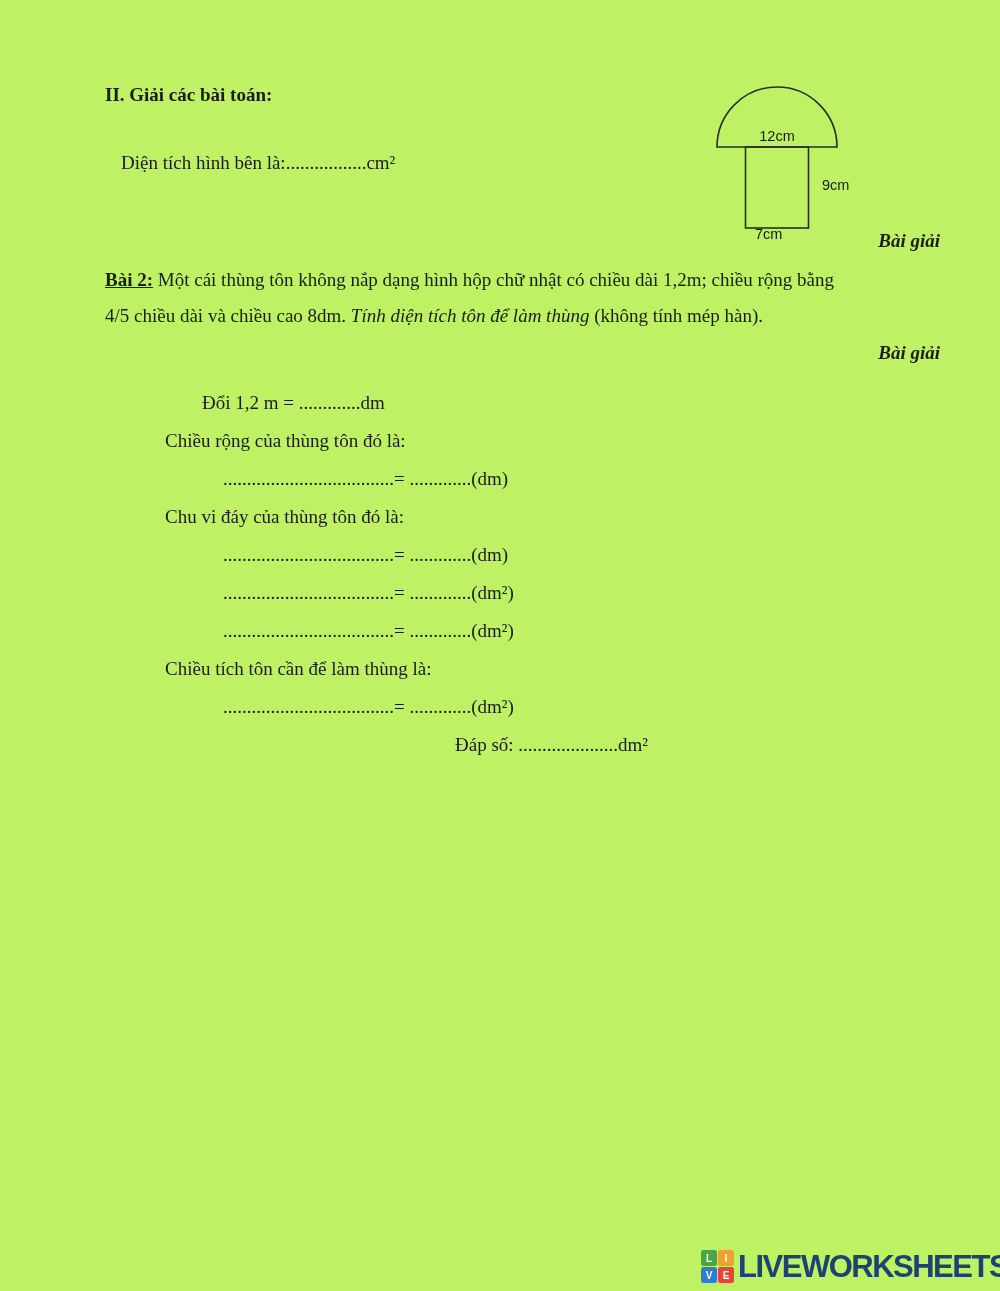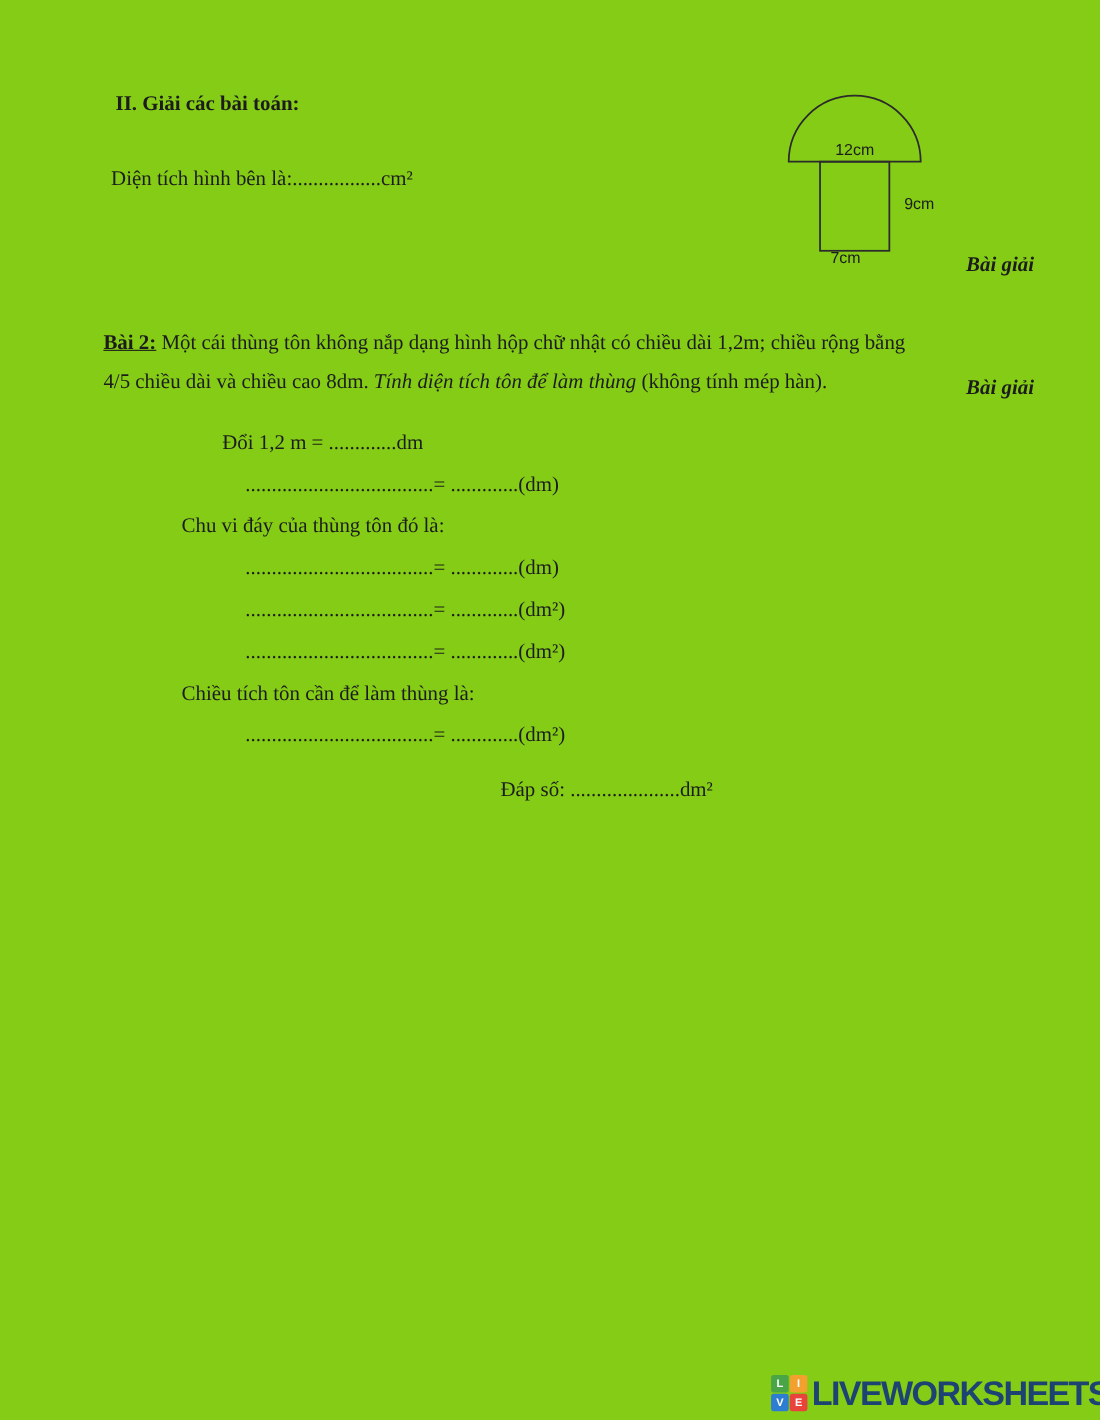--- a/index.html
+++ b/index.html
@@ -1,56 +1,56 @@
 <!DOCTYPE html>
 <html><head>
 <meta charset="utf-8">
 <style>
   html,body { margin:0; padding:0; background:#ffffff; }
   .page {
     position:relative;
     width:1000px;
     height:1291px;
-    background:#84cc16;
+    background:#bef264;
     font-family:"Liberation Serif","DejaVu Serif",serif;
     font-size:19px;
     color:#1c1c1c;
     overflow:hidden;
   }
   .abs { position:absolute; }
 
   #section-title { left:105px; top:84px; font-weight:bold; }
   #p1-line       { left:105px; top:118px; }
-  #p1-answer     { left:101px; top:152px;font-family:Liberation Serif, serif; }
+  #p1-answer     { left:121px; top:152px;font-family:Liberation Serif, serif; }
 
   .label-bu { font-weight:bold; text-decoration:underline; }
 
   #figure { left:700px; top:78px; }
   #figure text {
     font-family:"Liberation Sans","DejaVu Sans",sans-serif;
     font-size:14.5px;
     fill:#1c1c1c;
   }
 
   .heading-baigiai {
     left:105px; width:835px;
     text-align:right;
     font-weight:bold; font-style:italic;
   }
   #baigiai-1 { top:230px; }
   #baigiai-2 { top:342px; }
 
-  #p2-para { left:94px; top:262px; width:838px; line-height:36px;margin-top:32px; }
+  #p2-para { left:105px; top:262px; width:838px; line-height:36px; }
   .italic  { font-style:italic; }
 
   #solution { left:105px; top:384px; width:835px; line-height:38px; }
   .ind-label  { padding-left:60px;  }
   .ind-doi    { padding-left:97px;  }
   .ind-blank  { padding-left:118px; }
-  .ind-dapso  { padding-left:350px;margin-top:12px; }
+  .ind-dapso  { padding-left:350px; }
 
   #logo { left:701px; top:1250px; display:flex; align-items:center; gap:4px; }
   .logo-grid {
     display:grid;
     grid-template-columns:16px 16px;
     grid-template-rows:16px 16px;
     gap:1px;
   }
   .logo-tile {
     display:flex; align-items:center; justify-content:center;
@@ -91,20 +91,21 @@
   <div class="abs" id="p2-para">
     <span class="label-bu">Bài 2:</span><span> Một cái thùng tôn không nắp dạng hình hộp chữ nhật có chiều dài 1,2m; chiều rộng bằng</span>
     <br>
     <span>4/5 chiều dài và chiều cao 8dm. </span><span class="italic">Tính diện tích tôn để làm thùng</span><span> (không tính mép hàn).</span>
   </div>
 
   <div class="abs heading-baigiai" id="baigiai-2">Bài giải</div>
 
   <div class="abs" id="solution">
     <div class="ind-doi">Đổi 1,2 m = .............dm</div>
+    <div class="ind-label">Chiều rộng của thùng tôn đó là:</div>
     <div class="ind-blank">....................................= .............(dm)</div>
     <div class="ind-label">Chu vi đáy của thùng tôn đó là:</div>
     <div class="ind-blank">....................................= .............(dm)</div>
     <div class="ind-blank">....................................= .............(dm²)</div>
     <div class="ind-blank">....................................= .............(dm²)</div>
     <div class="ind-label">Chiều tích tôn cần để làm thùng là:</div>
     <div class="ind-blank">....................................= .............(dm²)</div>
     <div class="ind-dapso">Đáp số: .....................dm²</div>
   </div>
 

